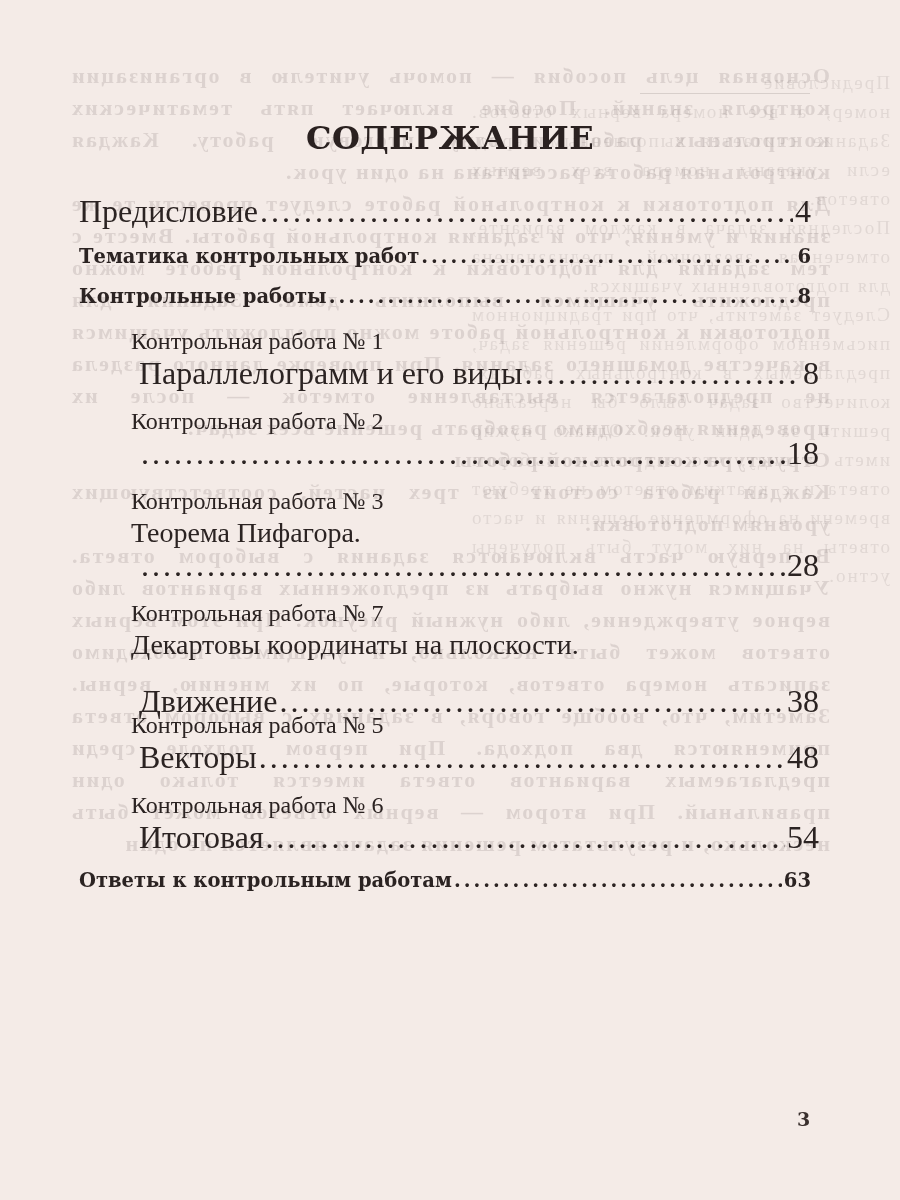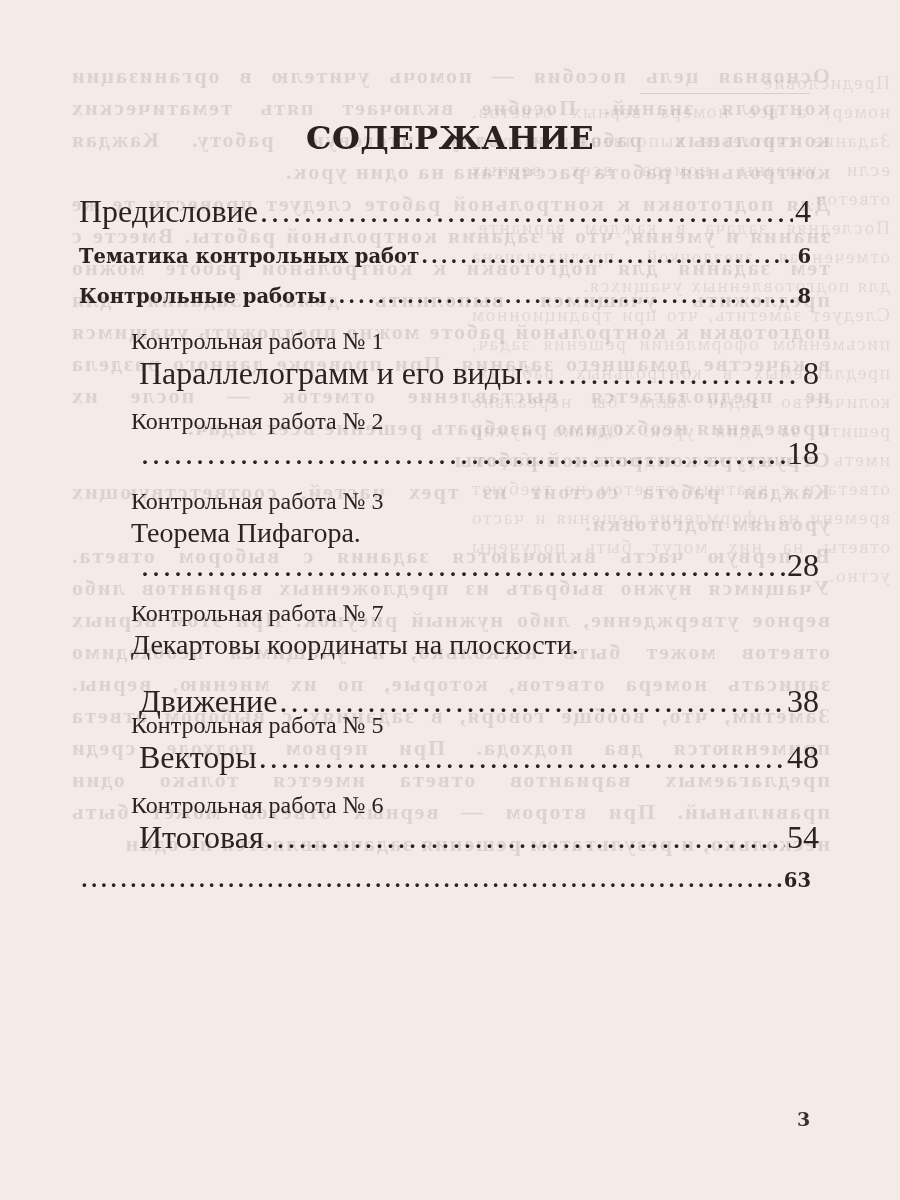--- a/index.html
+++ b/index.html
@@ -191,18 +191,19 @@
   </div>
 
   <div class="subhead" style="top:594px;">Контрольная работа № 6</div>
   <div class="entry indent" style="top:626px;">
     <span class="label">Итоговая</span>
     <span class="leader"></span>
     <span class="page">54</span>
   </div>
 
   <div class="entry bold" style="top:670px;">
+    <span class="label">Ответы к контрольным работам</span>
     <span class="leader"></span>
     <span class="page">63</span>
   </div>
 </div>
 
 <div class="page-number">3</div>
 
 </body></html>

